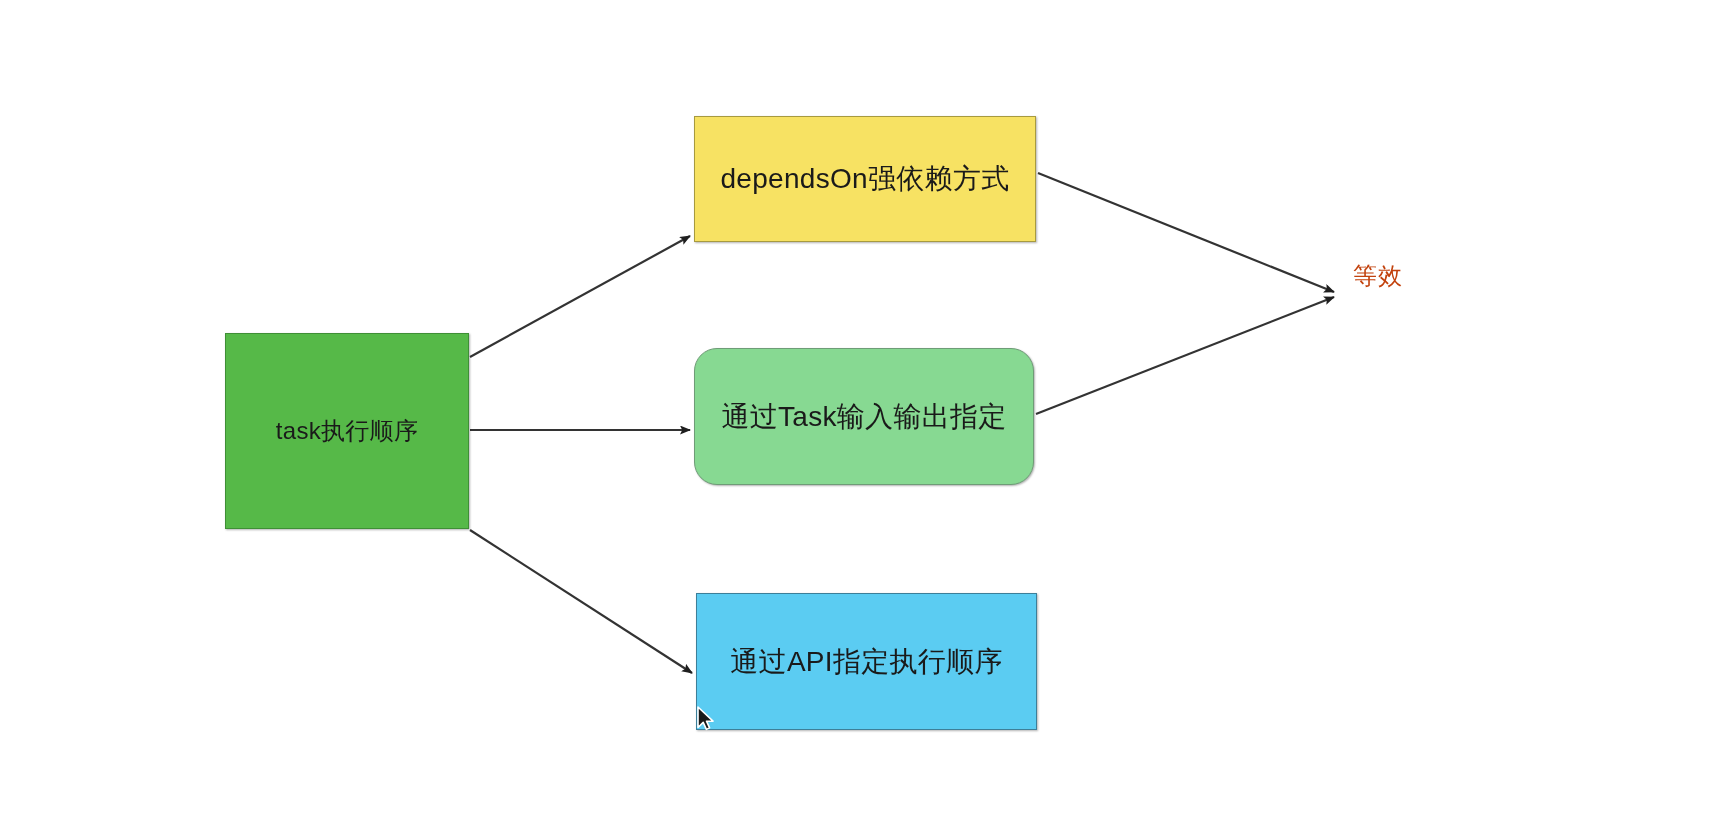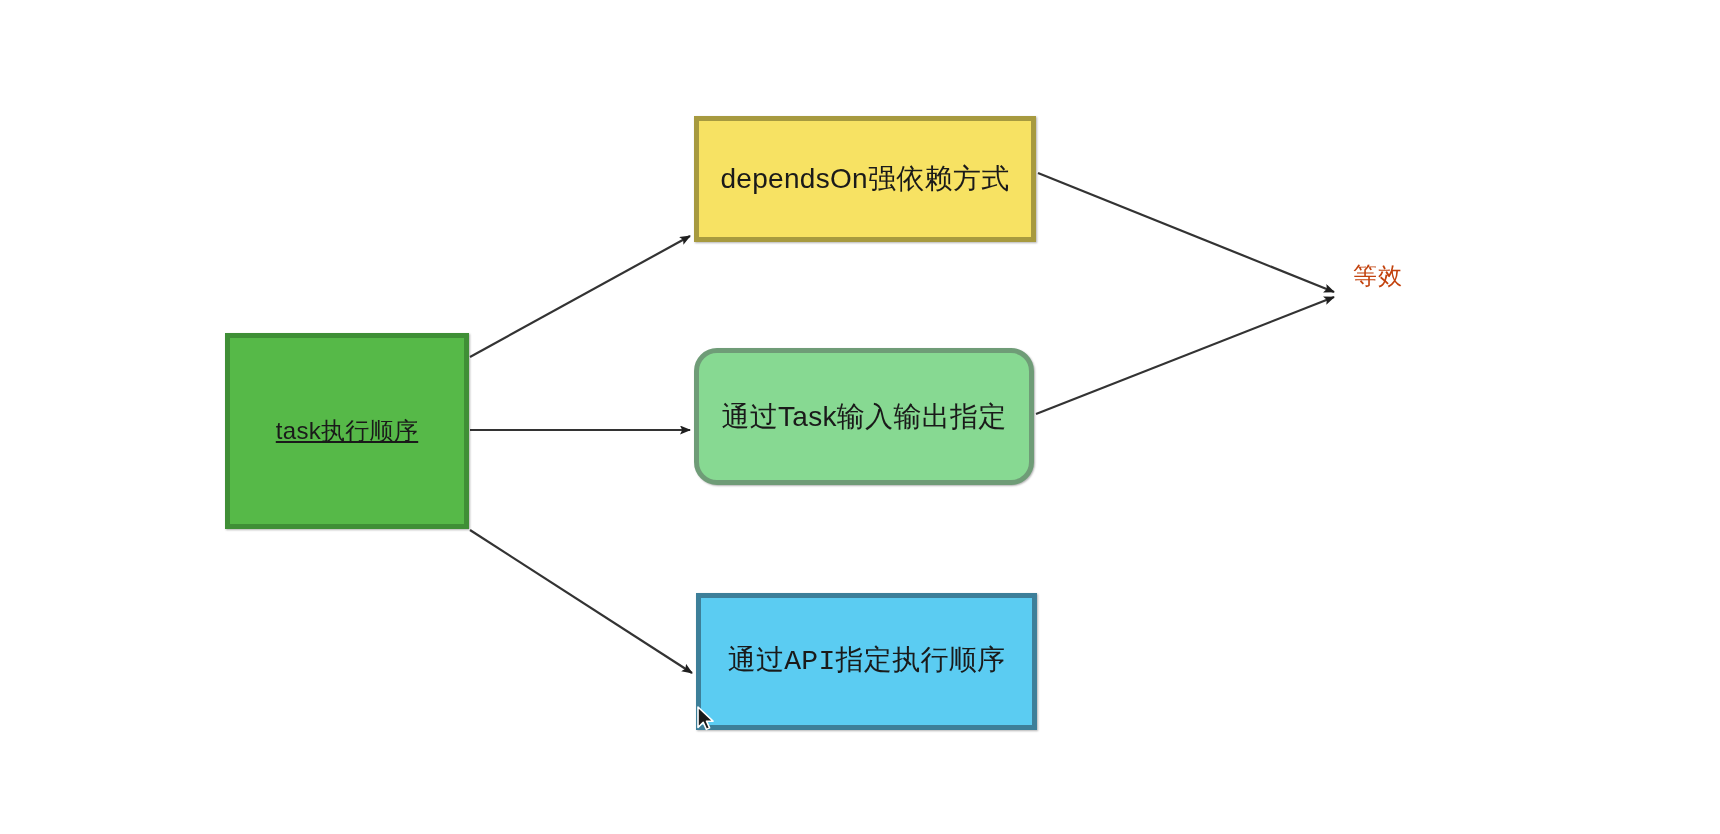--- a/index.html
+++ b/index.html
@@ -26,41 +26,40 @@
     width: 1720px;
     height: 834px;
     pointer-events: none;
   }
   .node {
     position: absolute;
     box-sizing: border-box;
     display: flex;
     align-items: center;
     justify-content: center;
-    border: 5px solid #a16207;
+    border: 1px solid #a16207;
     box-shadow: 1px 1px 2px rgba(0,0,0,0.30);
     color: #1a1a1a;
     text-align: center;
     line-height: 1.2;
     letter-spacing: 0.3px;
   }
   .node-label {
     display: block;
     padding: 0 6px;
     white-space: nowrap;
   }
   #node-task {
     left: 225px;
     top: 333px;
     width: 244px;
     height: 196px;
     background: #56b948;
     border-color: #3f8f36;
     font-size: 24px;
-    text-decoration: underline;
   }
   #node-dependson {
     left: 694px;
     top: 116px;
     width: 342px;
     height: 126px;
     background: #f7e263;
     border-color: #a79a3f;
     font-size: 28px;
   }
@@ -75,21 +74,20 @@
     border-radius: 23px;
   }
   #node-api {
     left: 696px;
     top: 593px;
     width: 341px;
     height: 137px;
     background: #5bccf2;
     border-color: #3d7f99;
     font-size: 28px;
-    font-family: Liberation Mono, monospace;
   }
   #label-equivalent {
     position: absolute;
     left: 1353px;
     top: 260px;
     font-size: 24px;
     color: #c2410c;
     white-space: nowrap;
     letter-spacing: 1px;
   }

